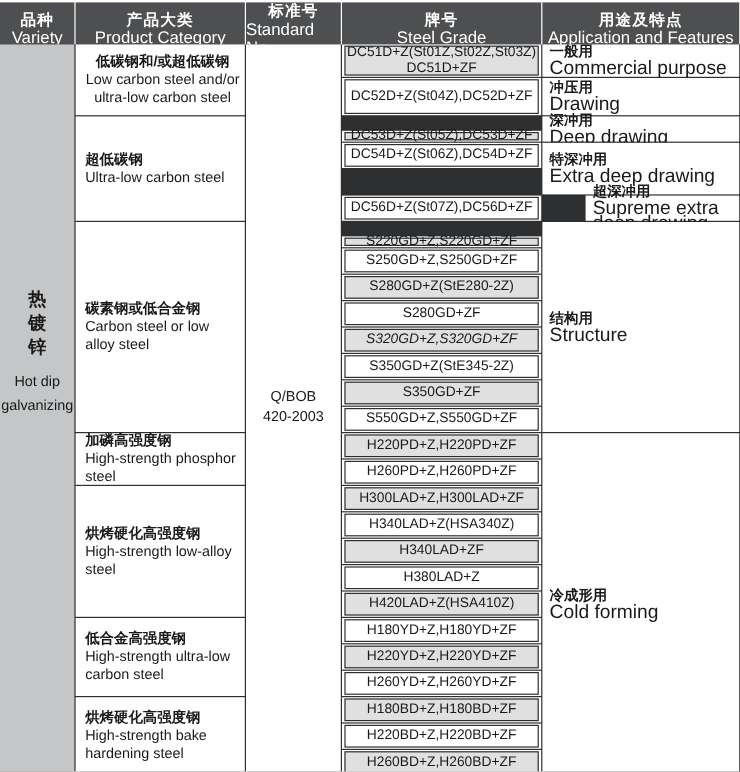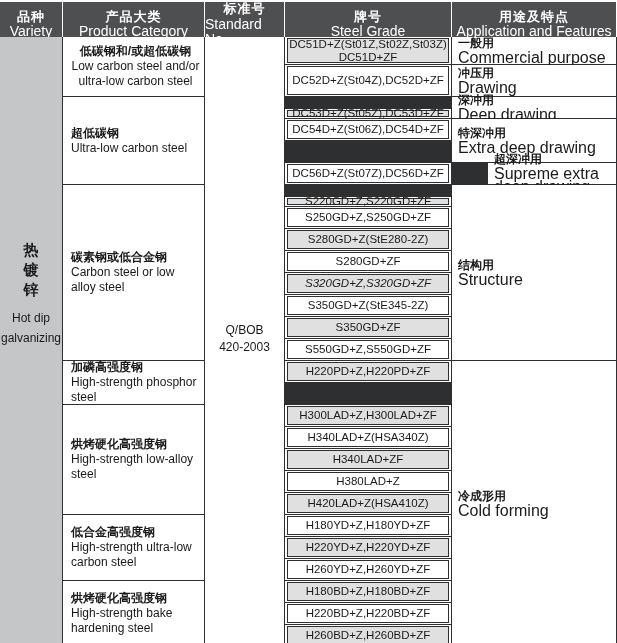--- a/index.html
+++ b/index.html
@@ -187,20 +187,25 @@
       <div class="grade-cell" style="grid-row: 14;">
         <div class="grade-inner">
           <div>S550GD+Z,S550GD+ZF</div>
         </div>
       </div>
       <div class="grade-cell" style="grid-row: 15;">
         <div class="grade-inner shaded">
           <div>H220PD+Z,H220PD+ZF</div>
         </div>
       </div>
+      <div class="grade-cell" style="grid-row: 16;">
+        <div class="grade-inner">
+          <div>H260PD+Z,H260PD+ZF</div>
+        </div>
+      </div>
       <div class="grade-cell" style="grid-row: 17;">
         <div class="grade-inner shaded">
           <div>H300LAD+Z,H300LAD+ZF</div>
         </div>
       </div>
       <div class="grade-cell" style="grid-row: 18;">
         <div class="grade-inner">
           <div>H340LAD+Z(HSA340Z)</div>
         </div>
       </div>

